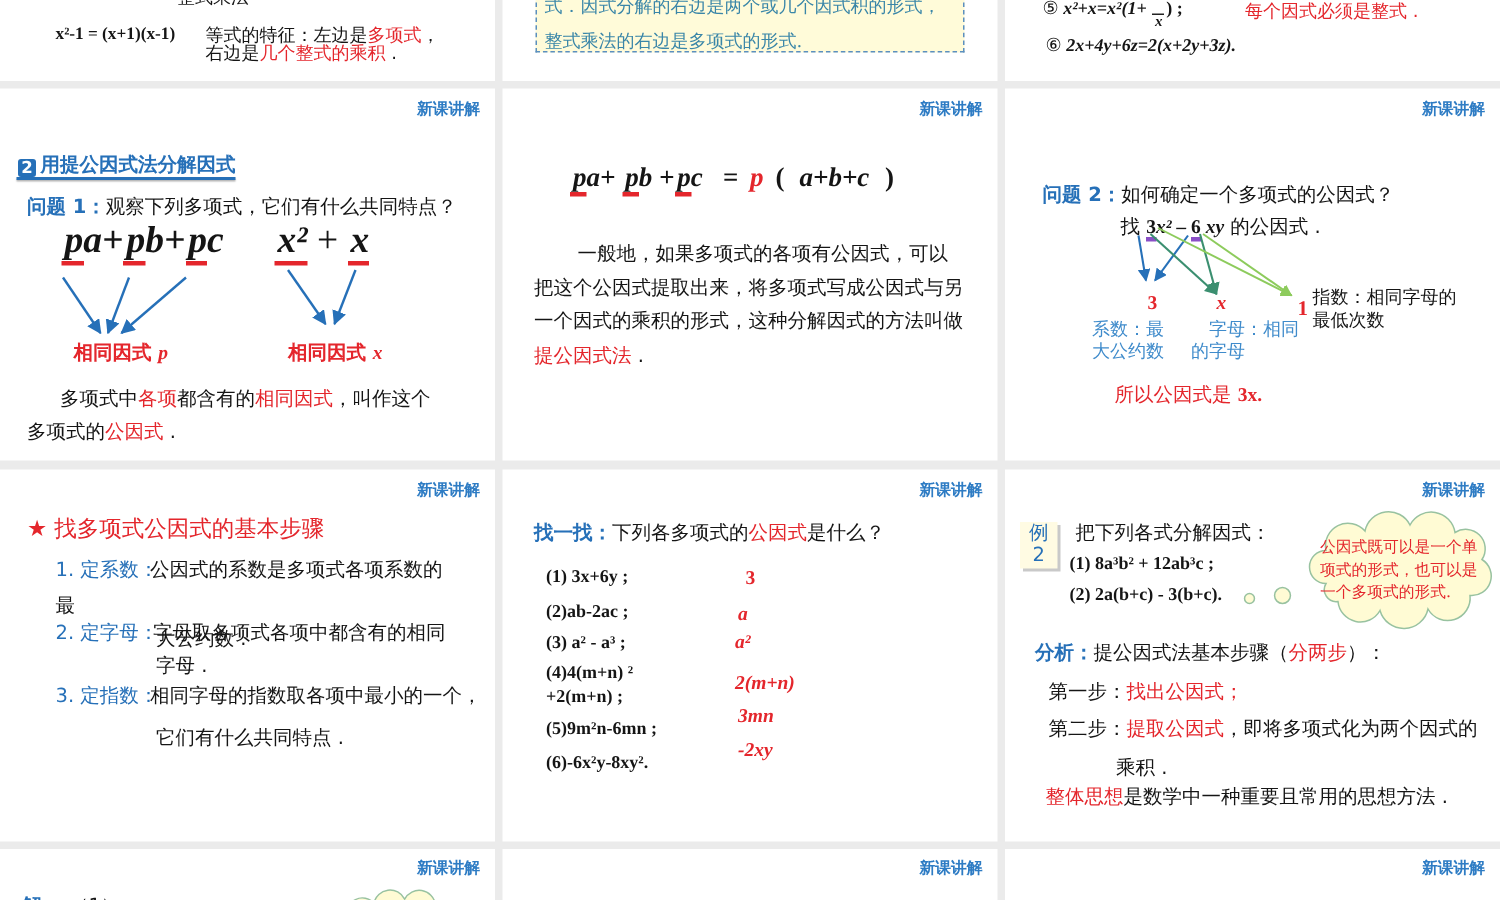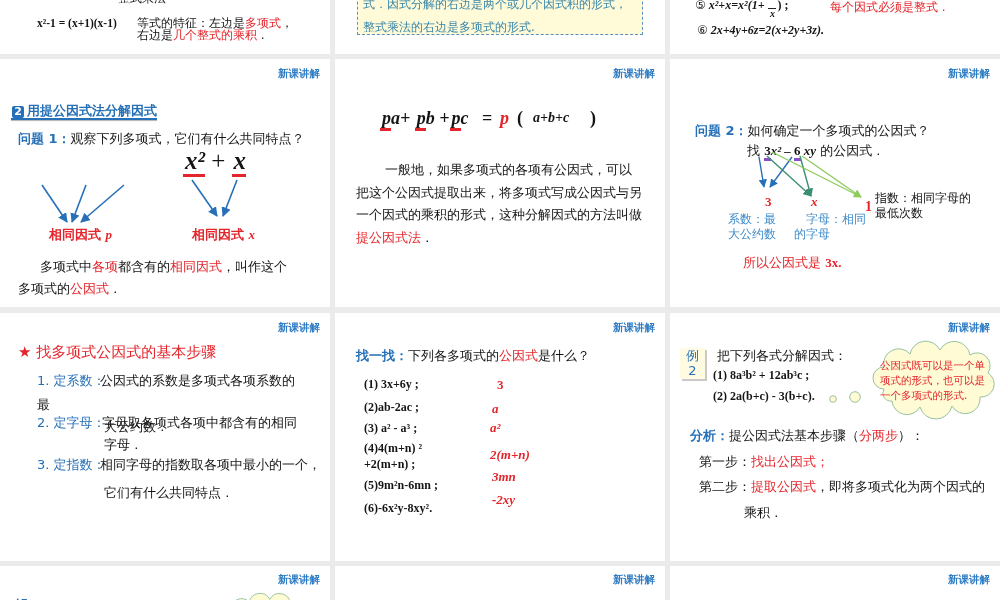--- a/index.html
+++ b/index.html
@@ -76,20 +76,21 @@
     <div class="t red s12" style="left:160px;top:194px">每个因式必须是整式 .</div>
     <div class="t m s12" style="left:27px;top:217px"><span class="sans nw">⑥</span> <span class="i">2x+4y+6z=2(x+2y+3z).</span></div>
   </div>
 
   <div class="slide" style="left:0;top:59px">
     <div class="hdr">新课讲解</div>
     <div class="badge-num" style="left:12px;top:47px">2</div>
     <div class="t b blue" style="left:27px;top:45px;line-height:14px">用提公因式法分解因式</div>
     <div class="sec-rule" style="left:11px;top:59px;width:146px"></div>
     <div class="t" style="left:18px;top:72px"><span class="blue b">问题 1：</span><span>观察下列多项式，它们有什么共同特点？</span></div>
+    <div class="t m i" style="left:41px;top:88px;font-size:25px;line-height:28px"><span class="ur">p</span><span>a+</span><span class="ur">p</span><span>b+</span><span class="ur">p</span><span>c</span></div>
     <div class="t m i" style="left:183px;top:88px;font-size:25px;line-height:28px"><span class="ur">x²</span><span class="n nw"> + </span><span class="ur">x</span></div>
     <svg class="ov">
       <g style="stroke:var(--blue)" stroke-width="1.6" fill="none">
         <line x1="42" y1="126" x2="67" y2="163" marker-end="url(#ah-blue)"></line>
         <line x1="86" y1="126" x2="72" y2="163" marker-end="url(#ah-blue)"></line>
         <line x1="124" y1="126" x2="81" y2="163" marker-end="url(#ah-blue)"></line>
         <line x1="192" y1="121" x2="217" y2="157" marker-end="url(#ah-blue)"></line>
         <line x1="237" y1="121" x2="223" y2="157" marker-end="url(#ah-blue)"></line>
       </g>
     </svg>
@@ -98,21 +99,21 @@
     <div class="t" style="left:40px;top:200px"><span>多项式中</span><span class="red">各项</span><span>都含有的</span><span class="red">相同因式</span><span>，叫作这个</span></div>
     <div class="t" style="left:18px;top:222px"><span>多项式的</span><span class="red">公因式</span><span> .</span></div>
   </div>
 
   <div class="slide" style="left:335px;top:59px">
     <div class="hdr">新课讲解</div>
     <div class="t m i" style="left:45px;top:49px;font-size:18px;line-height:20px"><span class="ur">p</span><span>a+ </span><span class="ur">p</span><span>b +</span><span class="ur">p</span><span>c</span></div>
     <div class="t m" style="left:147px;top:49px;font-size:18px;line-height:20px">=</div>
     <div class="t m i red" style="left:165px;top:49px;font-size:18px;line-height:20px">p</div>
     <div class="t m" style="left:182px;top:49px;font-size:18px;line-height:20px">(</div>
-    <div class="t m i" style="left:198px;top:49px;font-size:14px;line-height:20px">a+b+c</div>
+    <div class="t m i" style="left:198px;top:49px;font-size:18px;line-height:20px">a+b+c</div>
     <div class="t m" style="left:255px;top:49px;font-size:18px;line-height:20px">)</div>
     <div class="t" style="left:21px;top:126px">把这个公因式提取出来，将多项式写成公因式与另</div>
     <div class="t" style="left:50px;top:103px">一般地，如果多项式的各项有公因式，可以</div>
     <div class="t" style="left:21px;top:148px">一个因式的乘积的形式，这种分解因式的方法叫做</div>
     <div class="t" style="left:21px;top:171px"><span class="red">提公因式法</span><span> .</span></div>
   </div>
 
   <div class="slide" style="left:670px;top:59px">
     <div class="hdr">新课讲解</div>
     <div class="t" style="left:25px;top:64px"><span class="blue b">问题 2：</span><span>如何确定一个多项式的公因式？</span></div>
@@ -192,20 +193,21 @@
     <svg class="bubble" style="left:200px;top:32px" width="126" height="66" viewBox="0 0 126 66">
       <path d="M14,44 A11,11 0 0 1 14,22 A15,15 0 0 1 40,9 A16,16 0 0 1 70,5 A16,16 0 0 1 100,10 A13,13 0 0 1 118,28 A13,13 0 0 1 110,52 A15,15 0 0 1 82,61 A16.5,16.5 0 0 1 50,62 A15,15 0 0 1 22,56 A8,8 0 0 1 14,44 Z" style="fill:var(--cloudfill);stroke:var(--cloudborder)" stroke-width="1"></path>
     </svg>
     <div class="t kai red" style="left:210px;top:46px;font-size:10.5px;line-height:13px">公因式既可以是一个单</div>
     <div class="t kai red" style="left:210px;top:61px;font-size:10.5px;line-height:13px">项式的形式，也可以是</div>
     <div class="t kai red" style="left:210px;top:76px;font-size:10.5px;line-height:13px">一个多项式的形式.</div>
     <div class="t" style="left:20px;top:115px"><span class="blue b">分析：</span><span>提公因式法基本步骤（</span><span class="red">分两步</span><span>）：</span></div>
     <div class="t" style="left:29px;top:141px"><span>第一步：</span><span class="red">找出公因式；</span></div>
     <div class="t" style="left:29px;top:166px"><span>第二步：</span><span class="red">提取公因式</span><span>，即将多项式化为两个因式的</span></div>
     <div class="t" style="left:74px;top:192px">乘积 .</div>
+    <div class="t" style="left:27px;top:211px"><span class="red">整体思想</span><span>是数学中一种重要且常用的思想方法 .</span></div>
   </div>
 
   <div class="slide" style="left:0;top:566px">
     <div class="hdr" style="top:7px">新课讲解</div>
     <div class="t blue b" style="left:15px;top:31px">解：</div>
     <div class="t" style="left:46px;top:31px">（1）</div>
     <div class="t m" style="left:88px;top:31px">8a³b²+12ab³c</div>
     <svg class="bubble" style="left:222px;top:30px" width="86" height="45" viewBox="0 0 126 66">
       <path d="M14,44 A11,11 0 0 1 14,22 A15,15 0 0 1 40,9 A16,16 0 0 1 70,5 A16,16 0 0 1 100,10 A13,13 0 0 1 118,28 A13,13 0 0 1 110,52 A15,15 0 0 1 82,61 A16.5,16.5 0 0 1 50,62 A15,15 0 0 1 22,56 A8,8 0 0 1 14,44 Z" style="fill:var(--cloudfill);stroke:var(--cloudborder)" stroke-width="1.4"></path>
     </svg>

